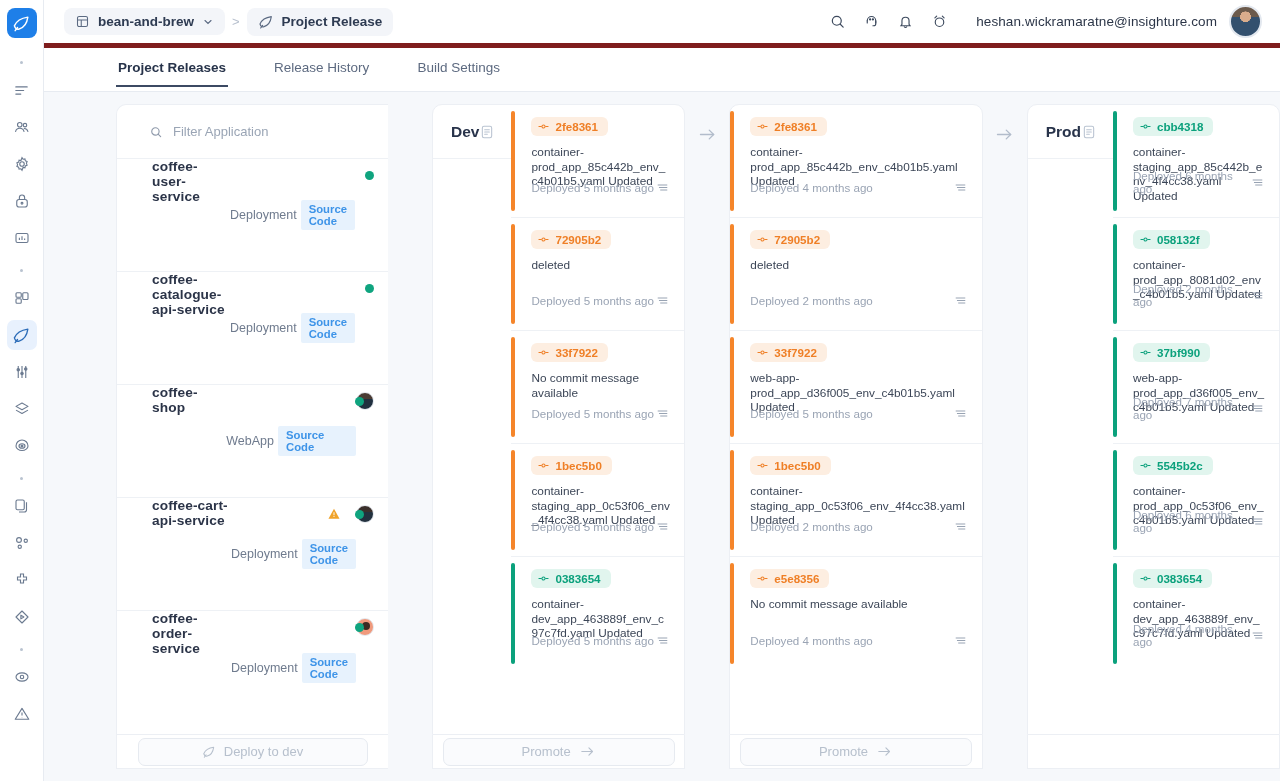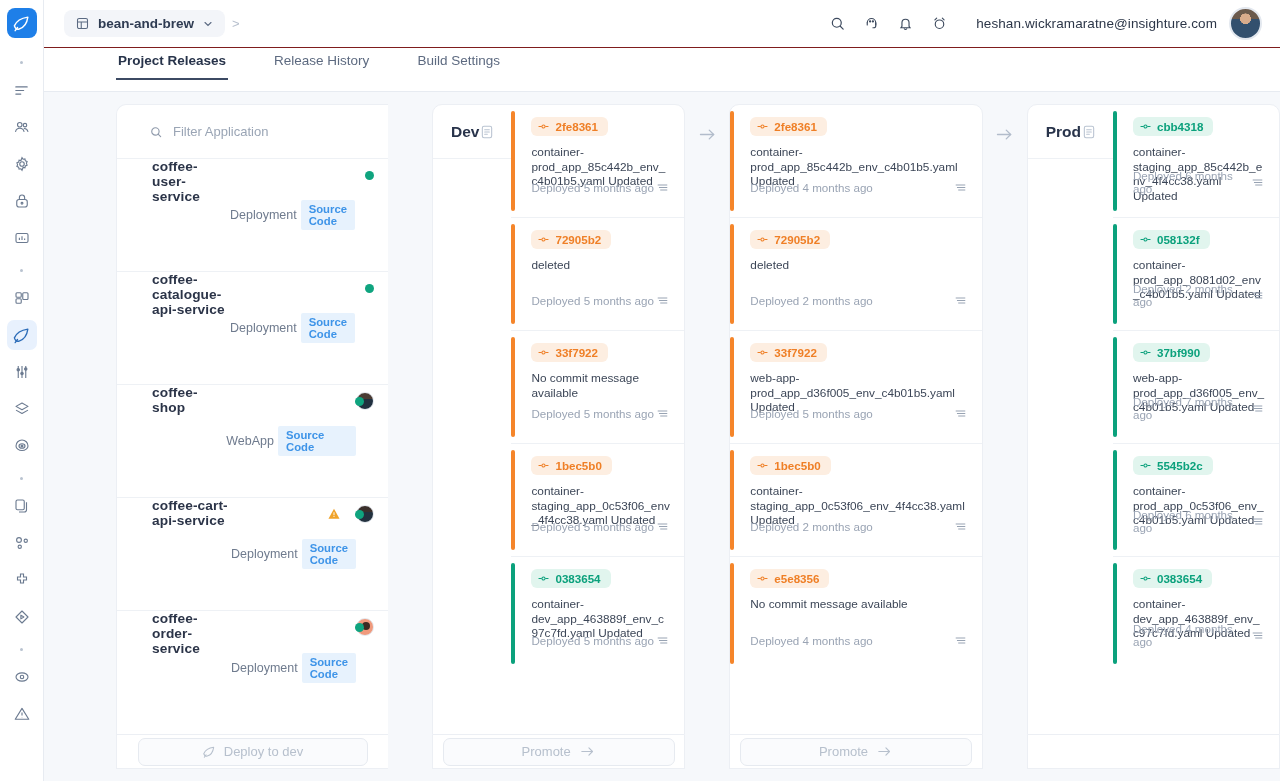--- a/index.html
+++ b/index.html
@@ -38,21 +38,21 @@
     background: #b9c3d0; margin: 9px 0 11px 0;
   }
   .rail svg { display: block; }
 
   
   .main { flex: 1; display: flex; flex-direction: column; height: 781px; min-width: 0; }
 
   
   .topbar {
     height: 48px; background: #fff;
-    border-bottom: 1px solid #7f1d1d;
+    border-bottom: 5px solid #7f1d1d;
     display: flex; align-items: center;
     padding: 0 18px 0 20px;
     flex: 0 0 48px;
   }
   .crumb {
     display: flex; align-items: center; gap: 8px;
     background: #f3f5f9; border-radius: 8px;
     padding: 6px 11px; color: #2e3b52;
     font-size: 13.5px; font-weight: 600;
   }
@@ -73,21 +73,21 @@
     background: radial-gradient(circle at 50% 34%, #d9ac8c 0 22%, rgba(0,0,0,0) 23%),
                 linear-gradient(#6b5a4c 0 36%, #33506e 36% 100%);
     overflow: hidden; flex: 0 0 33px;
   }
 
   
   .tabsbar {
     height: 44px; background: #fff;
     border-bottom: 1px solid #e7ebf1;
     display: flex; align-items: flex-end;
-    padding: 0 0 11px 72px;
+    padding: 0 0 4px 72px;
     flex: 0 0 44px;
   }
   .tab {
     font-size: 13.5px; color: #5a6舒; color: #5d6a80;
     padding: 0 2px 10px 2px; margin-right: 44px;
     border-bottom: 2.5px solid transparent;
   }
   .tab.active { color: #27334a; font-weight: 600; border-bottom-color: #3c4a63; }
 
   
@@ -324,20 +324,29 @@
           </svg>
       </span>
       <span>bean-and-brew</span>
       <span class="cap">
         <svg width="12" height="12" viewBox="0 0 24 24" fill="none" stroke="currentColor" stroke-width="2.2" stroke-linecap="round">
             <path d="M6 9l6 6 6-6"></path>
           </svg>
       </span>
     </div>
     <span class="crumb-sep">&gt;</span>
+    <div class="crumb">
+      <span class="cap">
+        <svg width="16" height="16" viewBox="0 0 24 24" fill="none" stroke="currentColor" stroke-width="1.7" stroke-linecap="round" stroke-linejoin="round">
+            <path d="M3 15c3-7 10-10 17-11-1 7-4 13-11 15-3 1-5-1-6-4z"></path>
+            <path d="M7 17l-3 4"></path>
+          </svg>
+      </span>
+      <span>Project Release</span>
+    </div>
 
     <div class="spacer"></div>
 
     <div class="tb-ico">
       <svg width="17" height="17" viewBox="0 0 24 24" fill="none" stroke="currentColor" stroke-width="1.7" stroke-linecap="round">
           <circle cx="11" cy="11" r="6.3"></circle>
           <path d="M15.6 15.6L20 20"></path>
         </svg>
     </div>
     <div class="tb-ico">

